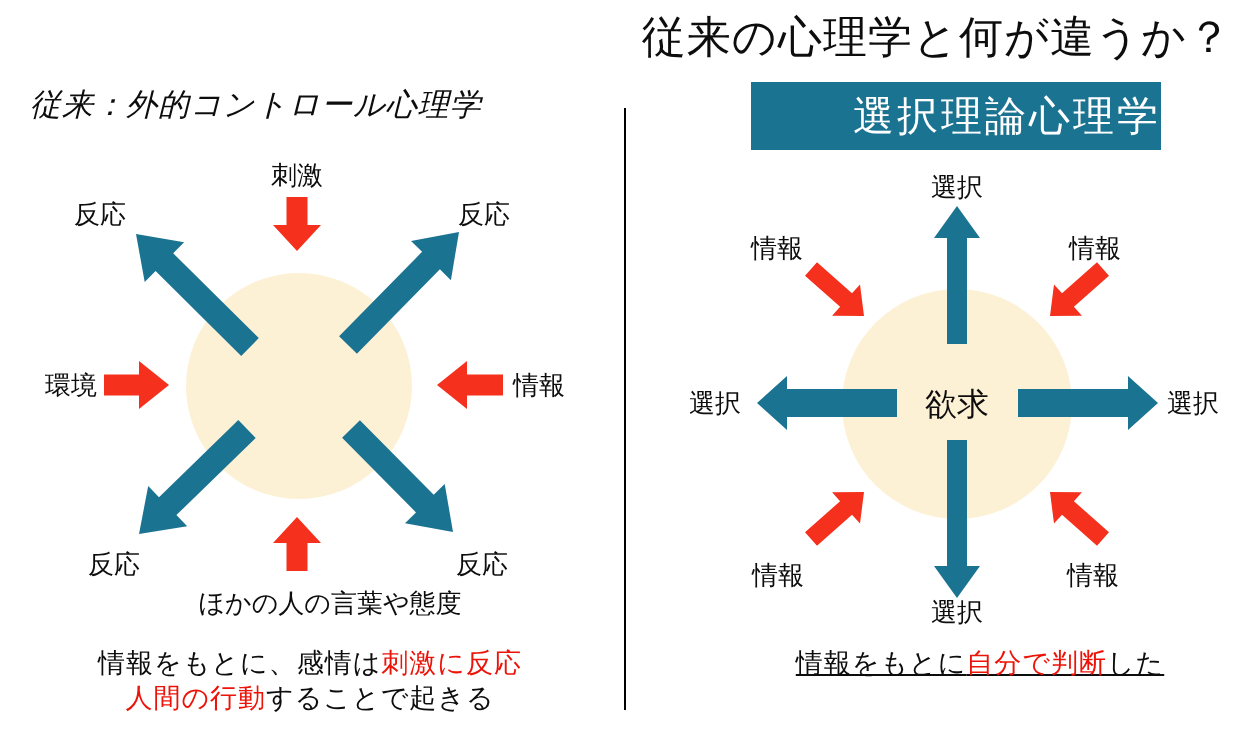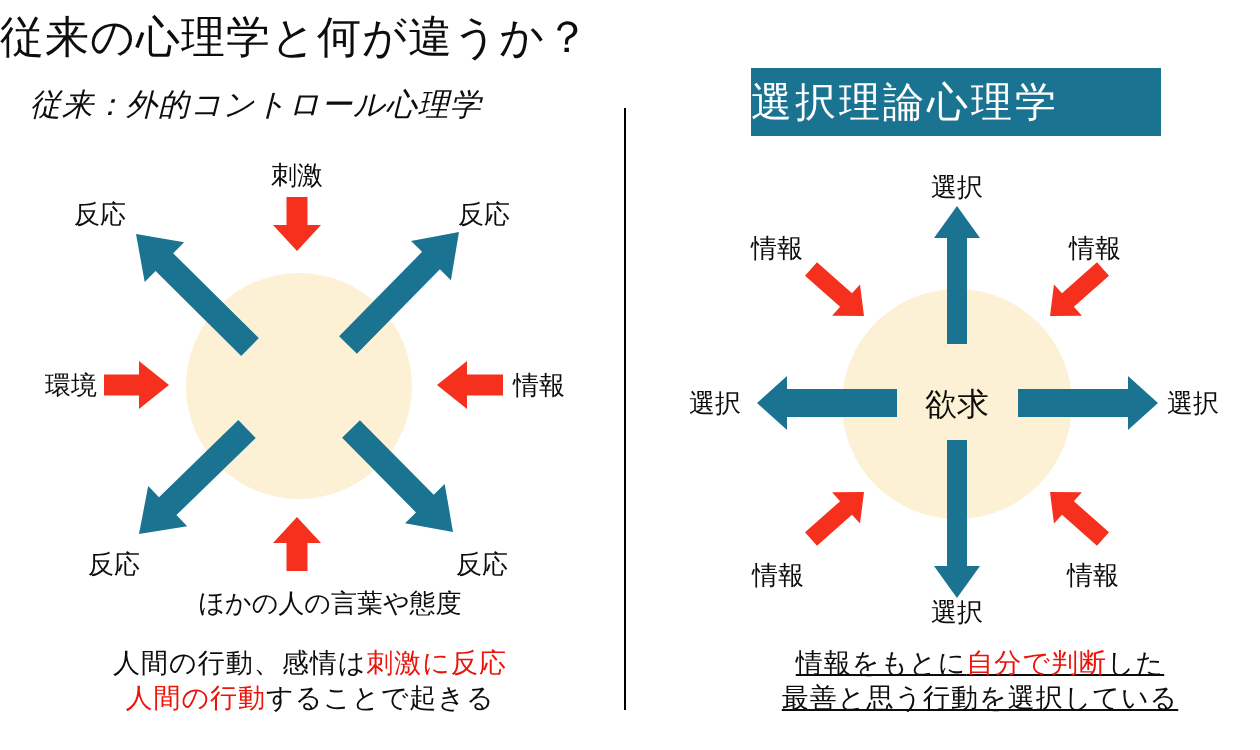--- a/index.html
+++ b/index.html
@@ -3,34 +3,34 @@
 <meta charset="utf-8">
 <style>
   * { margin:0; padding:0; box-sizing:border-box; }
   html,body { width:1260px; height:750px; background:#ffffff; overflow:hidden; }
   body { position:relative; font-family:"Liberation Sans","DejaVu Sans",sans-serif; color:#0d0d0d; }
 
   .abs { position:absolute; }
 
   .title {
     top:8px; left:0; width:1232px;
-    text-align:left;
+    text-align:right;
     font-size:44px; letter-spacing:1px;
     color:#0d0d0d;
   }
 
   .left-header {
     top:84px; left:30px;
     font-size:31px; letter-spacing:1px;font-style:italic;
   }
 
   .theory-box {
-    top:68px; left:751px; width:410px; height:68px;
+    top:82px; left:751px; width:410px; height:68px;
     background:var(--teal);
-    display:flex; align-items:center; justify-content:flex-start;
+    display:flex; align-items:center; justify-content:flex-end;
   }
   .theory-box .label {
     color:#ffffff; font-size:41px; letter-spacing:3px;
   }
 
   .divider {
     top:108px; left:624px; width:2px; height:602px;
     background:#000000;
   }
 
@@ -101,20 +101,19 @@
   <text x="1095" y="257" text-anchor="middle">情報</text>
   <text x="715" y="412" text-anchor="middle">選択</text>
   <text x="1193" y="412" text-anchor="middle">選択</text>
   <text x="957" y="415" text-anchor="middle" class="center-label">欲求</text>
   <text x="778" y="584" text-anchor="middle">情報</text>
   <text x="1093" y="584" text-anchor="middle">情報</text>
   <text x="957" y="621" text-anchor="middle">選択</text>
 </svg>
 
 <div class="abs caption caption-left">
-  <span>人間の行動、感情は</span><span class="red">刺激に反応</span><br>
+  <span>情報をもとに、感情は</span><span class="red">刺激に反応</span><br>
   <span class="red">人間の行動</span><span>することで起きる</span>
 </div>
 
 <div class="abs caption caption-right">
   <span>情報をもとに</span><span class="red">自分で判断</span><span>した</span><br>
-  <span>最善と思う行動を選択している</span>
 </div>
 
 </body></html>

